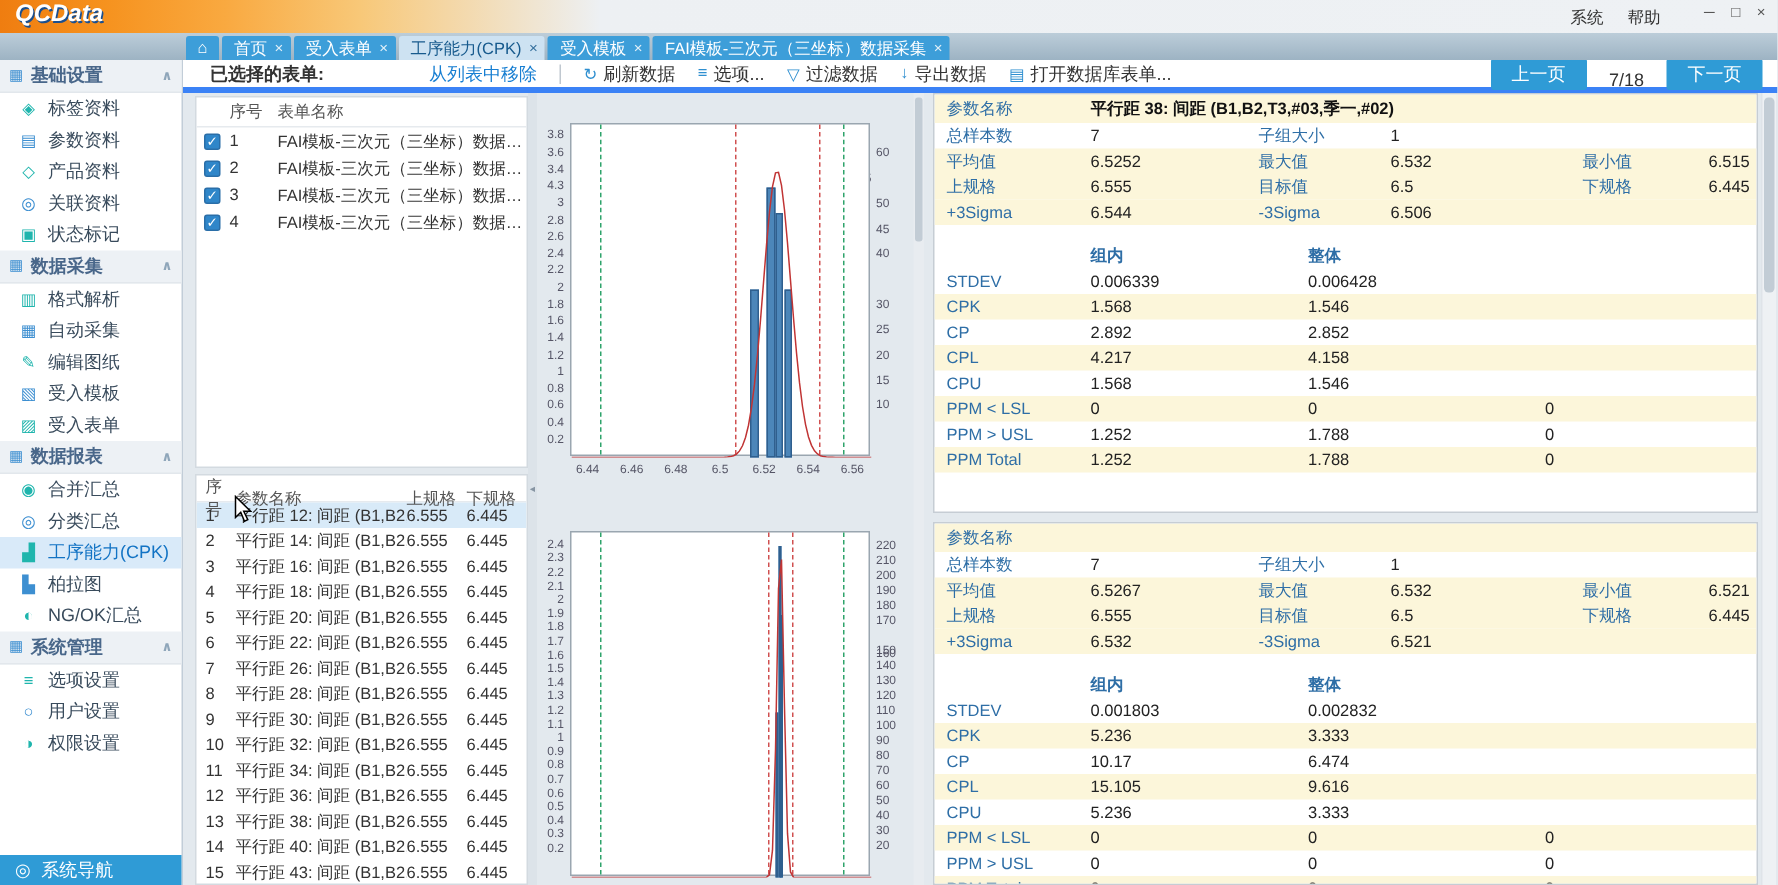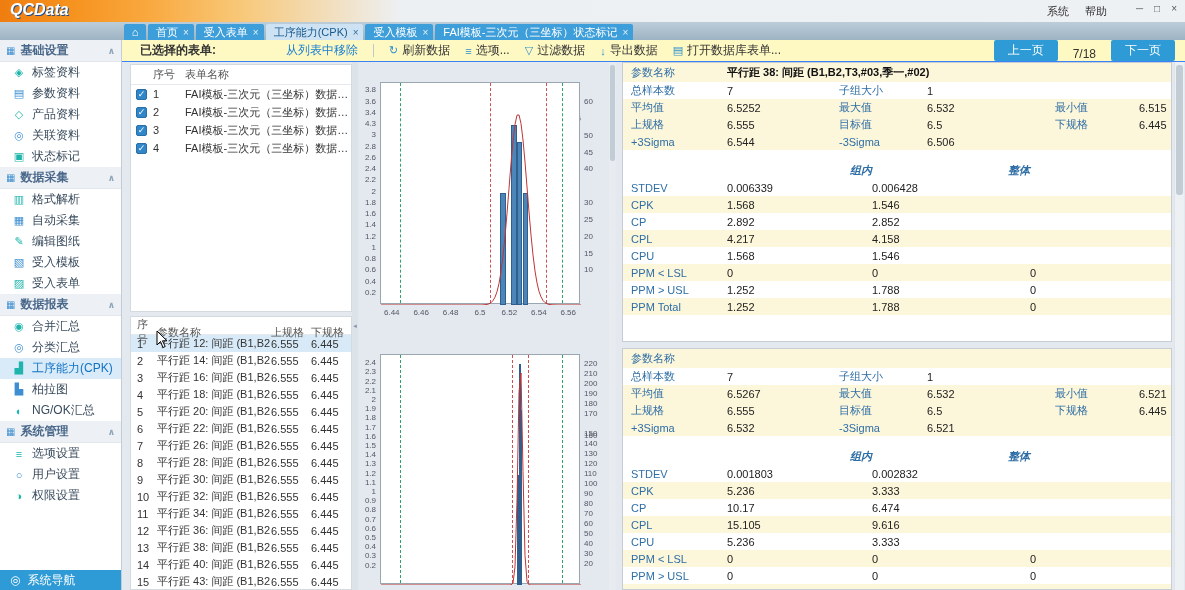--- a/index.html
+++ b/index.html
@@ -26,22 +26,22 @@
   .shead{height:22px;display:flex;align-items:center;gap:5px;padding:0 6px;background:#edf1f5;
     border-bottom:1px solid #e2e7ec;color:#49678a;font-weight:bold;font-size:12px;}
   .sicon{color:#3d8fd1;font-size:10px;}
   .sarrow{margin-left:auto;color:#8fa6ba;font-size:9px;}
   .sitem{height:21px;display:flex;align-items:center;gap:7px;padding-left:13px;font-size:12px;color:#394b5c;white-space:nowrap;}
   .sitem.active{background:#d9eaf9;color:#1273c4;}
   .iicon{font-size:11px;width:12px;text-align:center;}
   .sfooter{position:absolute;left:0;bottom:0;width:100%;height:20px;background:#2f9bd6;color:#fff;
     display:flex;align-items:center;gap:7px;padding-left:10px;font-size:12px;}
   
-  .toolbar{position:absolute;left:122px;top:40px;width:1063px;height:22px;background:#fef9c3;
-    border-bottom:1px solid #3b82f6;display:flex;align-items:center;padding:0 10px 0 18px;gap:15px;font-size:12px;z-index:7;}
+  .toolbar{position:absolute;left:122px;top:40px;width:1063px;height:22px;background:#ffffff;
+    border-bottom:4px solid #3b82f6;display:flex;align-items:center;padding:0 10px 0 18px;gap:15px;font-size:12px;z-index:7;}
   .tb-label{font-weight:bold;color:#333;white-space:nowrap;}
   .tb-link{color:#187fd2;margin-left:55px;white-space:nowrap;}
   .vsep{width:1px;height:13px;background:#c0c8d0;}
   .tbtn{display:flex;align-items:center;gap:4px;color:#333;white-space:nowrap;}
   .ticon{color:#2f8fd0;font-size:11px;}
   .tb-right{margin-left:auto;display:flex;align-items:flex-end;gap:15px;}
   .pgbtn{background:#2f9bd6;color:#fff;padding:2px 14px;border-radius:2px;font-size:12px;}
   .pgind{color:#333;}
   
   .forms-panel{position:absolute;left:130px;top:64px;width:222px;height:248px;background:#fff;border:1px solid #d3dae0;}
@@ -75,21 +75,21 @@
   .chart-scroll{position:absolute;right:0;top:0;width:7px;height:100%;background:#e8ecf0;}
   .chart-scroll .thumb{position:absolute;left:1px;top:3px;width:5px;height:96px;background:#c2ccd5;border-radius:2px;}
   
   .stats{position:absolute;left:622px;top:62px;width:550px;height:528px;}
   .stat-panel{position:absolute;left:0;width:550px;background:#fff;border:1px solid #c6cdd4;overflow:hidden;}
   .stat-panel:nth-child(1){top:0;height:280px;}
   .stat-panel:nth-child(2){top:286px;height:242px;}
   .srow{display:grid;align-items:center;height:17px;font-size:11px;padding-left:8px;}
   .srow.head{grid-template-columns:96px 1fr;background:#ece5cb;height:19px;}
   .srow.info{grid-template-columns:96px 112px 88px 128px 84px 1fr;}
-  .srow.grp{grid-template-columns:96px 145px 158px 1fr;color:#2e6ea6;font-style:italic;font-weight:bold;text-align:right;}
+  .srow.grp{grid-template-columns:96px 145px 158px 1fr;color:#2e6ea6;font-weight:bold;}
   .srow.stat{grid-template-columns:96px 145px 158px 1fr;}
   .srow.blank{height:12px;}
   .srow.shade{background:#fcf6da;}
   .slabel{color:#2e6ea6;white-space:nowrap;}
   .sval{color:#222;white-space:nowrap;}
   .sname{font-weight:bold;color:#111;white-space:nowrap;overflow:hidden;}
   
   .vscroll{position:absolute;left:1174px;top:62px;width:10px;height:528px;background:#eef1f4;border-left:1px solid #dfe4e9;}
   .vscroll .thumb{position:absolute;left:1px;top:3px;width:7px;height:130px;background:#c2ccd5;border-radius:3px;}
   .cursor{position:absolute;left:156px;top:330px;z-index:99;}
@@ -125,21 +125,21 @@
       </div>
       <div class="tab active">
         <span class="tlabel">工序能力(CPK)</span>
         <span class="tclose">×</span>
       </div>
       <div class="tab">
         <span class="tlabel">受入模板</span>
         <span class="tclose">×</span>
       </div>
       <div class="tab">
-        <span class="tlabel">FAI模板-三次元（三坐标）状态标记</span>
+        <span class="tlabel">FAI模板-三次元（三坐标）数据采集</span>
         <span class="tclose">×</span>
       </div>
     </div>
 </div>
 
 <aside class="sidebar">
   <div id="sidebar-body">
       <div class="shead">
         <span class="sicon">▦</span>
         <span>基础设置</span>

